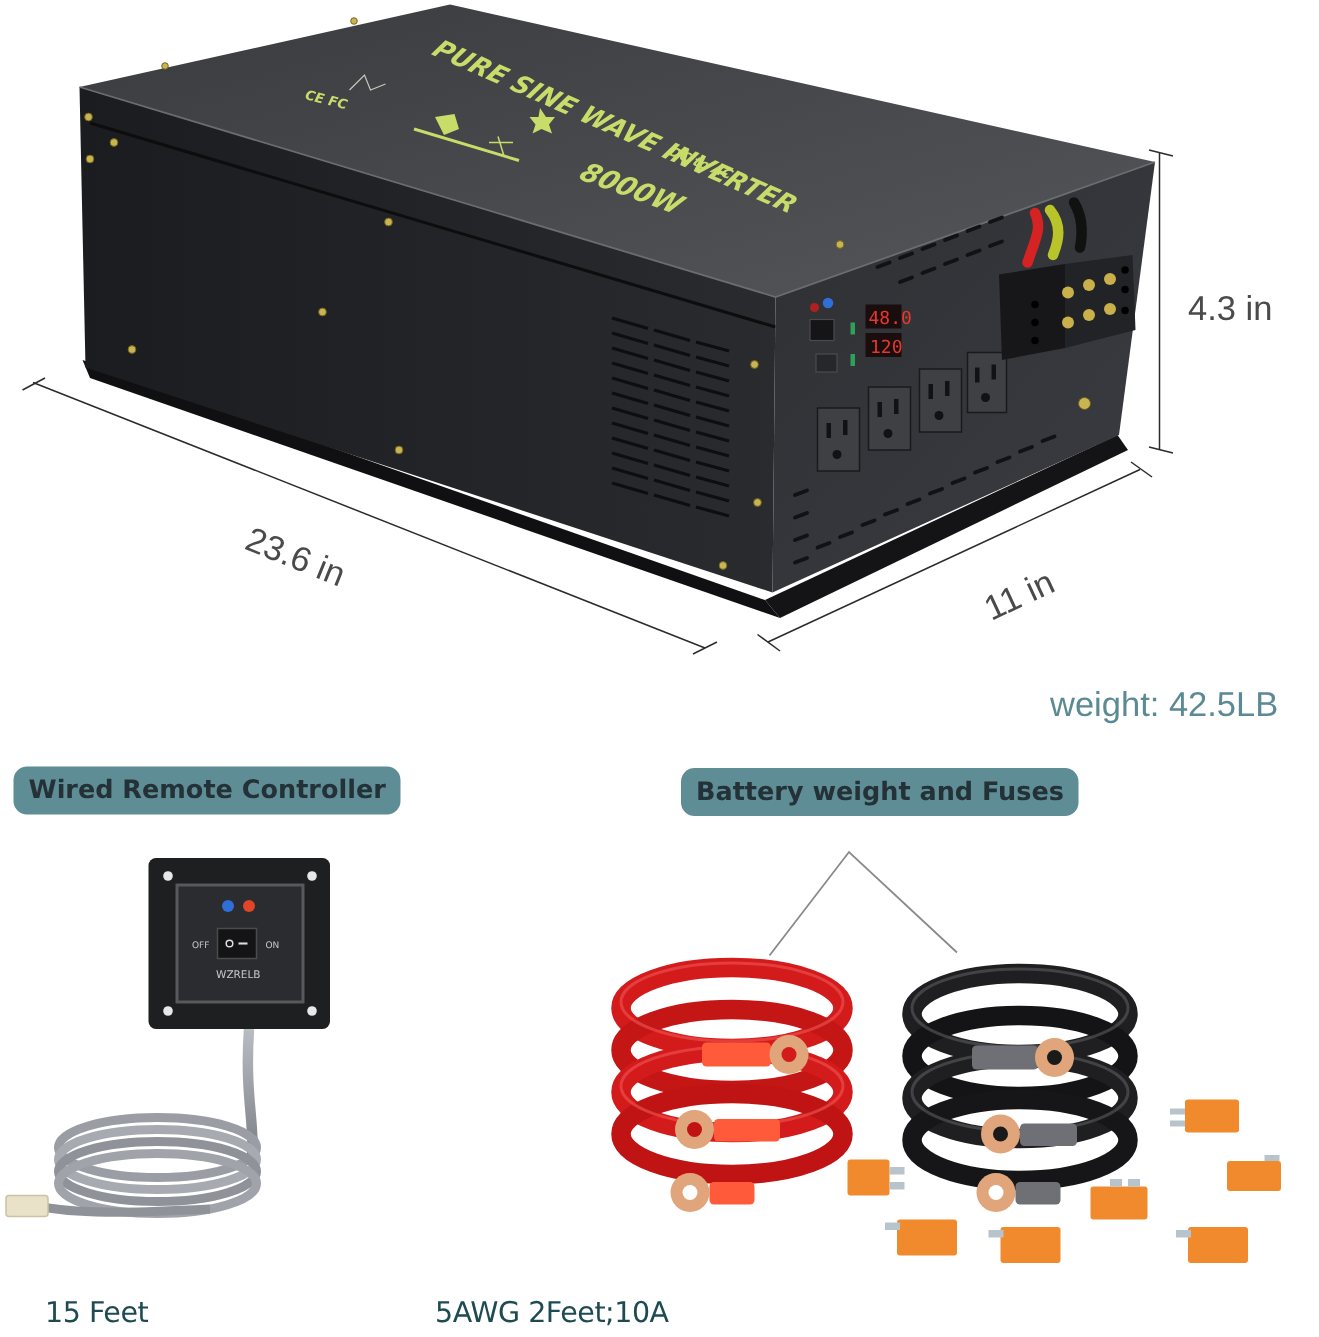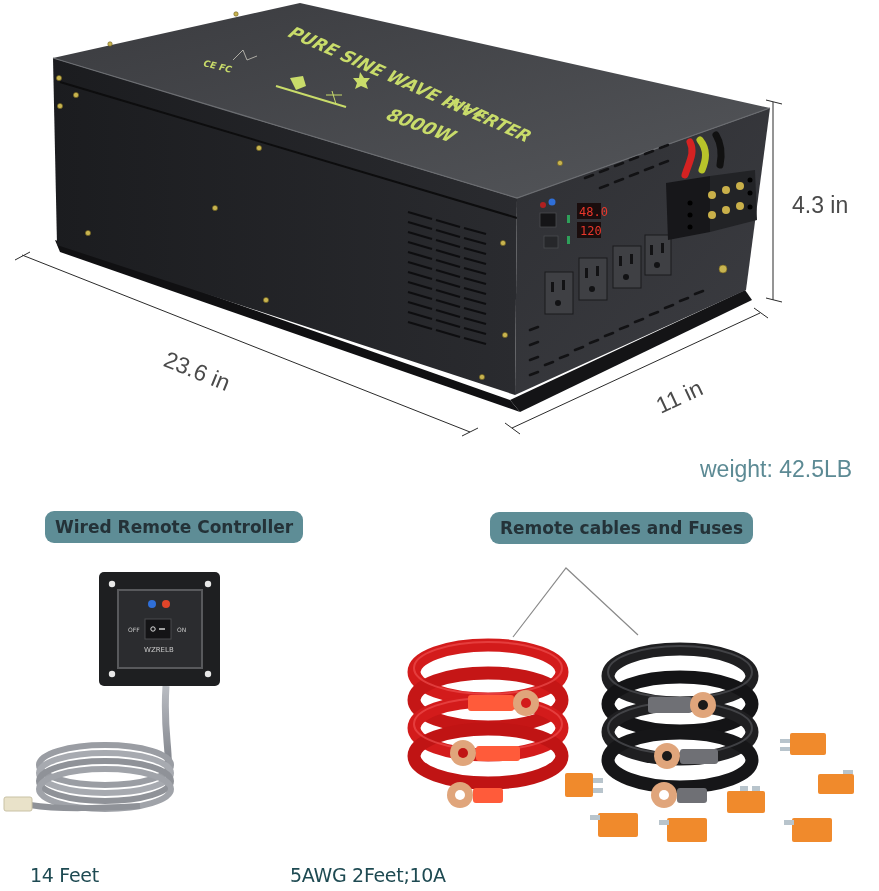--- a/index.html
+++ b/index.html
@@ -1,20 +1,20 @@
 <!DOCTYPE html>
 <html><head>
 <meta charset="utf-8">
 <style>
   html, body { margin: 0; padding: 0; background: #ffffff; }
   body { width: 879px; height: 891px; position: relative; overflow: hidden; font-family: "Liberation Sans", sans-serif; }
   svg.scene { position: absolute; left: 0; top: 0; }
   .dim-label { position: absolute; color: #4a4a4a; font-family: "Liberation Sans", sans-serif; font-size: 23px; white-space: nowrap; }
   .weight { position: absolute; left: 700px; top: 456px; color: #5c8a94; font-size: 23px; font-family: "Liberation Sans", sans-serif; }
-  .pill { position: absolute; background: #5e8d96; border-radius: 9px; color: #243238; font-weight: bold; font-family: "DejaVu Sans", sans-serif; font-size: 17px; line-height: 32px; padding: 0 10px; white-space: nowrap; margin-left: 36px; }
+  .pill { position: absolute; background: #5e8d96; border-radius: 9px; color: #243238; font-weight: bold; font-family: "DejaVu Sans", sans-serif; font-size: 17px; line-height: 32px; padding: 0 10px; white-space: nowrap; }
   .caption { position: absolute; color: #1e4a52; font-family: "DejaVu Sans", sans-serif; font-size: 19px; white-space: nowrap; letter-spacing: -0.3px; }
   .brand-text { font-family: "DejaVu Sans", sans-serif; font-weight: bold; font-style: italic; }
 </style>
 </head>
 <body>
 
 <svg class="scene" width="879" height="891" viewBox="0 0 879 891">
   <defs>
     <linearGradient id="topGrad" x1="0" y1="0" x2="1" y2="1">
       <stop offset="0" stop-color="#3a3b3f"></stop>
@@ -324,16 +324,16 @@
   </g>
 </svg>
 
 <div class="dim-label" style="left:170px; top:346px; transform: rotate(22deg); transform-origin: left top;">23.6 in</div>
 <div class="dim-label" style="left:652px; top:395px; transform: rotate(-25deg); transform-origin: left top;">11 in</div>
 <div class="dim-label" style="left:792px; top:192px;">4.3 in</div>
 
 <div class="weight">weight: 42.5LB</div>
 
 <div class="pill" style="left:9px; top:511px;">Wired Remote Controller</div>
-<div class="pill" style="left:454px; top:512px;">Remote cables and Fuses</div>
-
-<div class="caption" style="left:30px; top:864px;">14 Feet</div>
+<div class="pill" style="left:454px; top:512px;">Battery weight and Fuses</div>
+
+<div class="caption" style="left:30px; top:864px;">15 Feet</div>
 <div class="caption" style="left:290px; top:864px; left:290px;">5AWG 2Feet;10A</div>
 
 </body></html>

